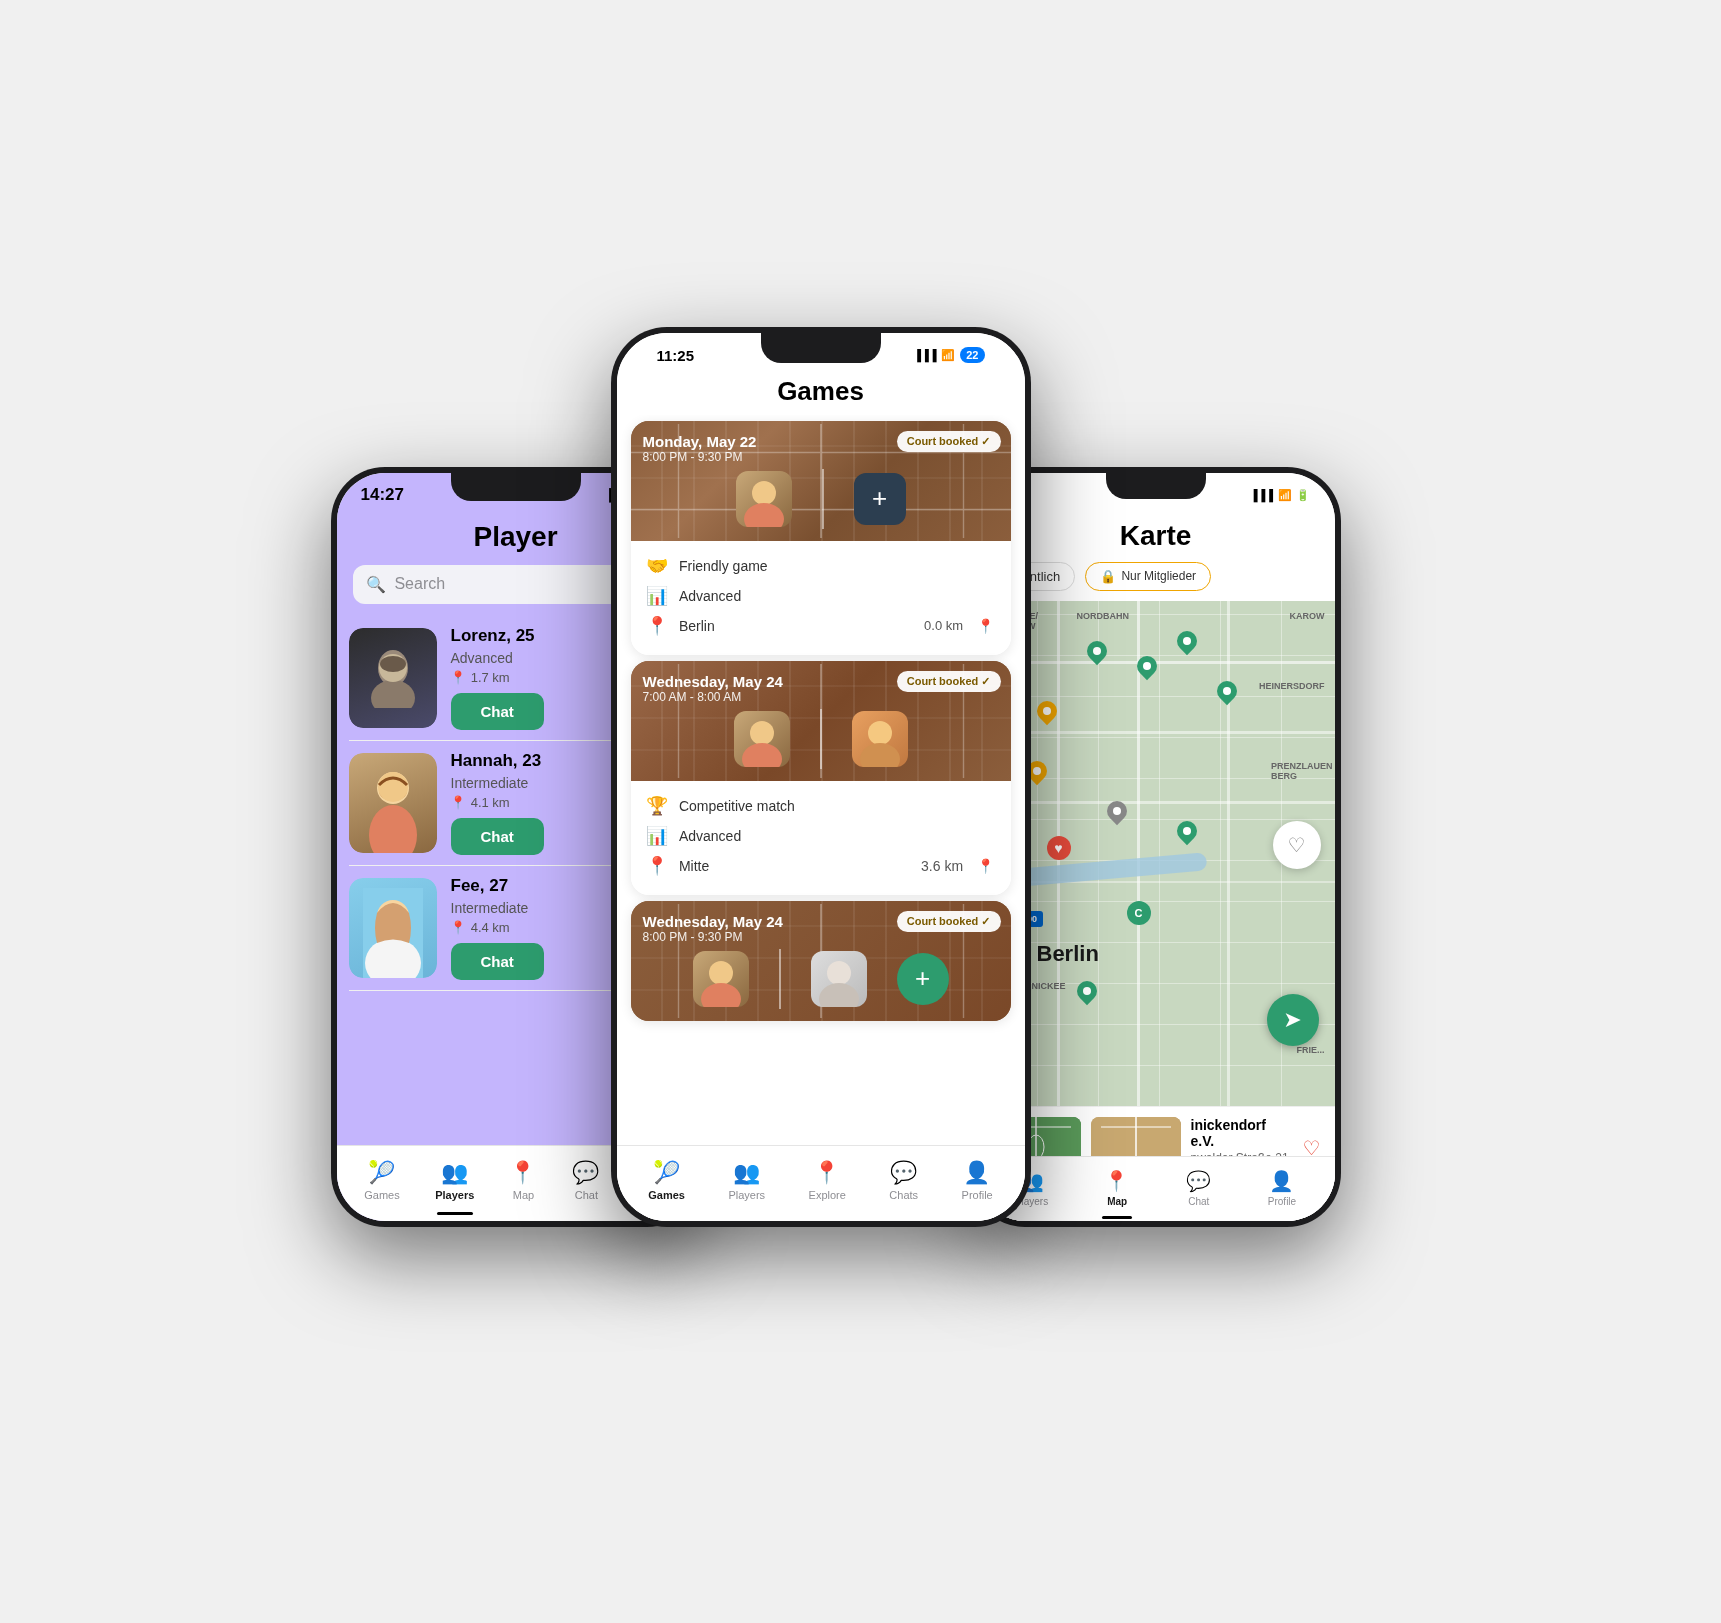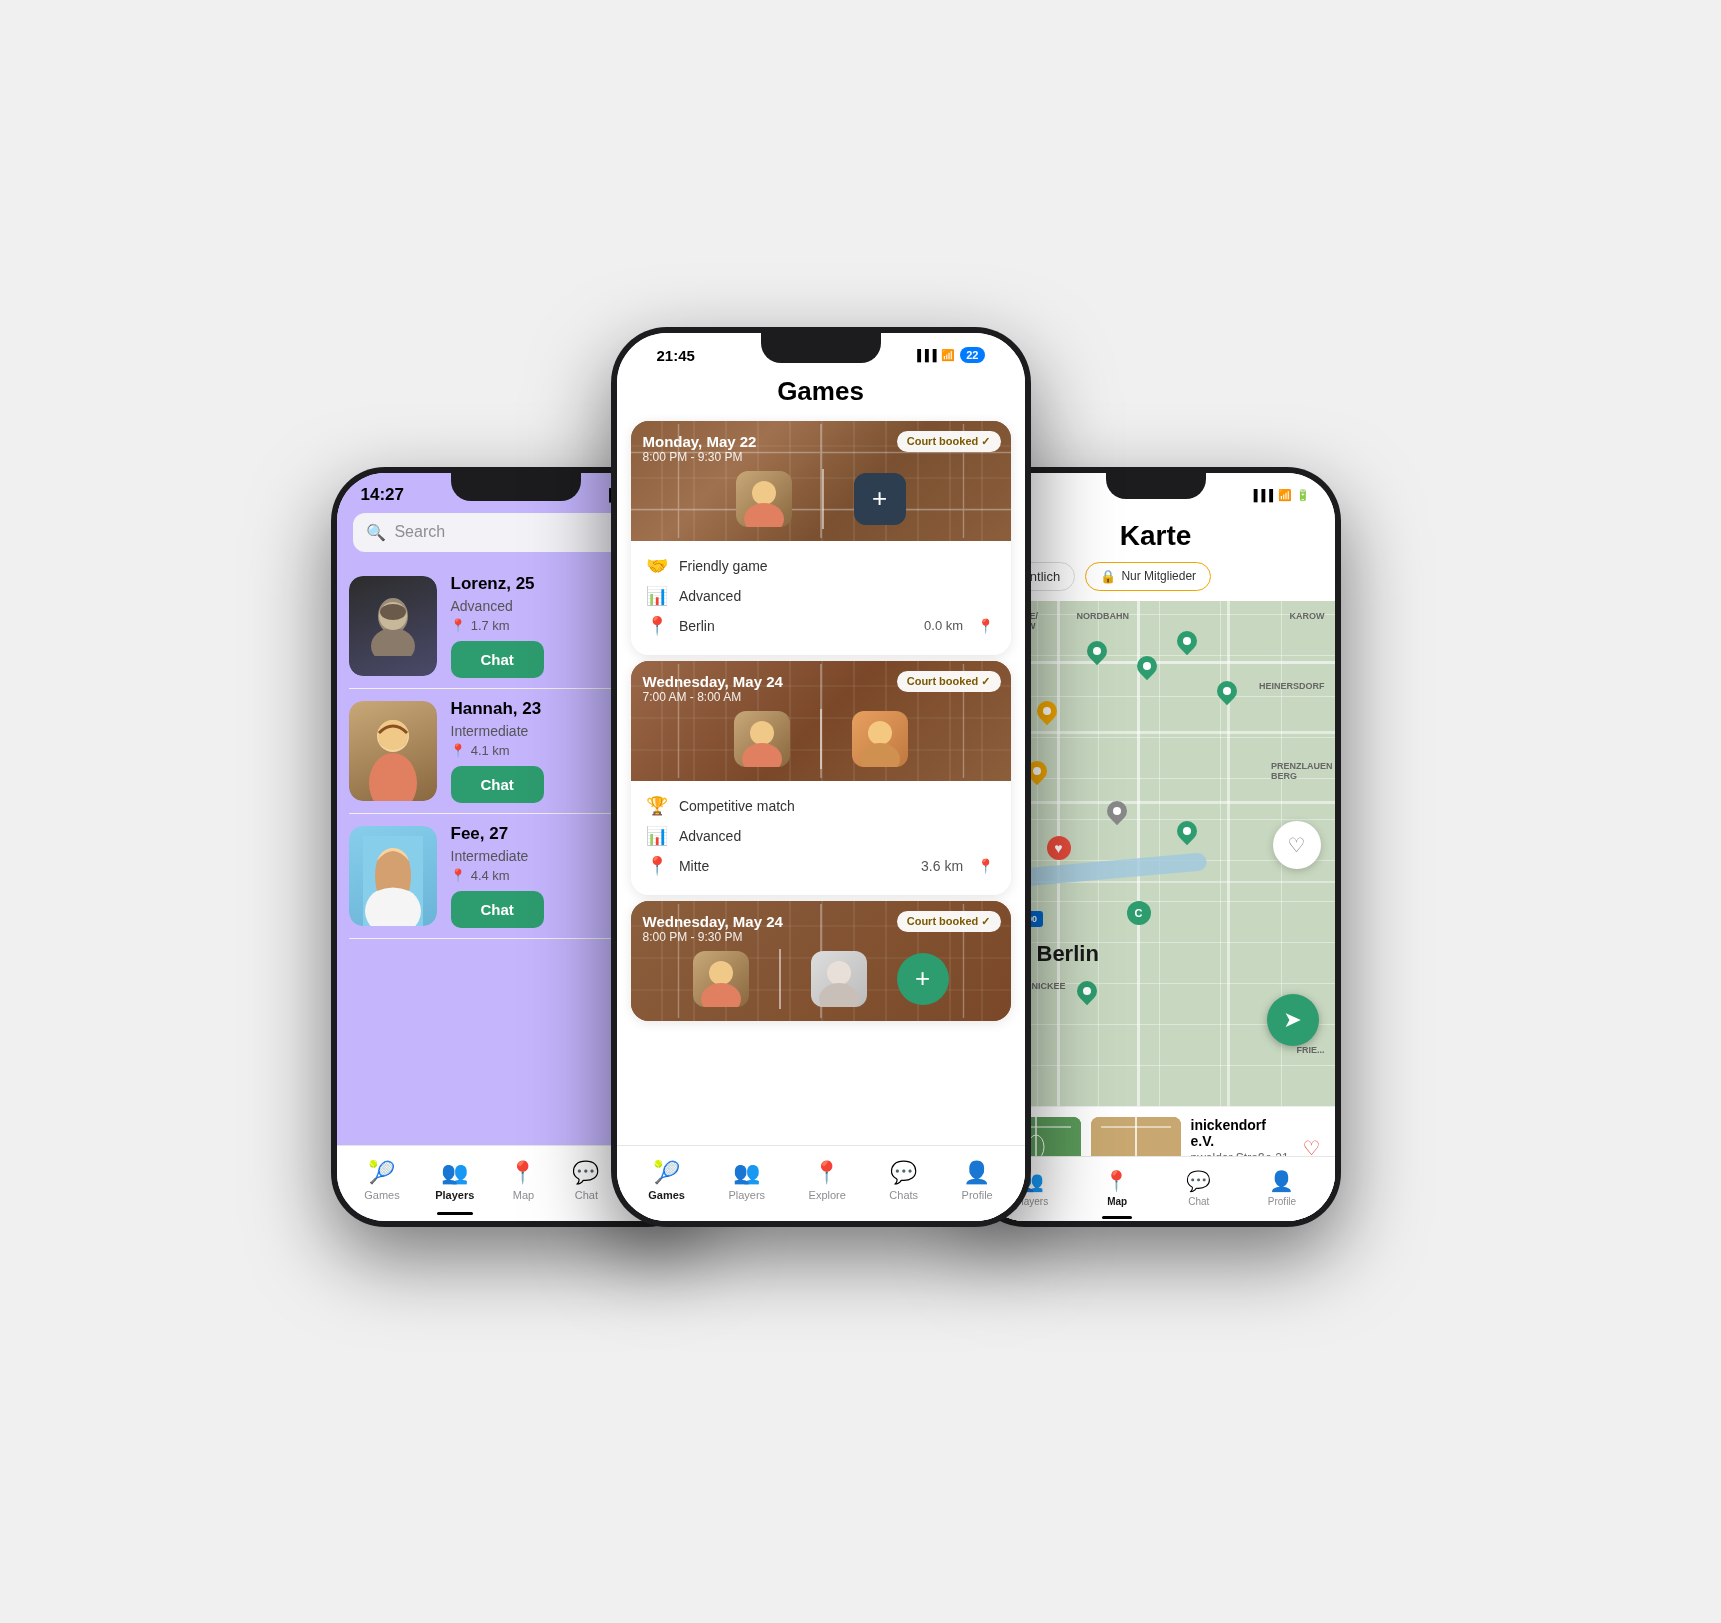--- a/index.html
+++ b/index.html
@@ -656,20 +656,21 @@
         <div class="status-bar">
           <span style="font-size:17px; font-weight:700;">14:27</span>
           <div class="notch"></div>
           <div class="status-icons">
             <span>▐▐▐</span>
             <span>📶</span>
             <span>🔋</span>
           </div>
         </div>
 
+        <div class="screen-title">Player</div>
 
         <div class="search-bar">
           <span class="search-icon-svg">🔍</span>
           <span class="search-placeholder">Search</span>
         </div>
 
         <div class="player-list">
 
           <div class="player-card">
             <div class="player-avatar">
@@ -767,21 +768,21 @@
       </div>
     </div>
   </div>
 
   <div class="phone phone-center" style="left:300px; top:40px; width:420px; height:900px; z-index:3;">
     <div class="phone-inner">
       <div class="games-screen">
 
         <div class="status-bar" style="padding-top:14px;">
           <div class="notch" style="width:120px; height:30px;"></div>
-          <span style="font-size:15px; font-weight:700; margin-left:16px;">21:45</span>
+          <span style="font-size:15px; font-weight:700; margin-left:16px;">11:25</span>
           <div class="status-icons" style="margin-right:16px;">
             <span style="font-size:11px;">▐▐▐</span>
             <span style="font-size:11px;">📶</span>
             <div class="battery-pill">22</div>
           </div>
         </div>
 
         <div class="screen-title" style="font-size:26px; padding:4px 20px 8px;">Games</div>
 
         <div class="games-list">

